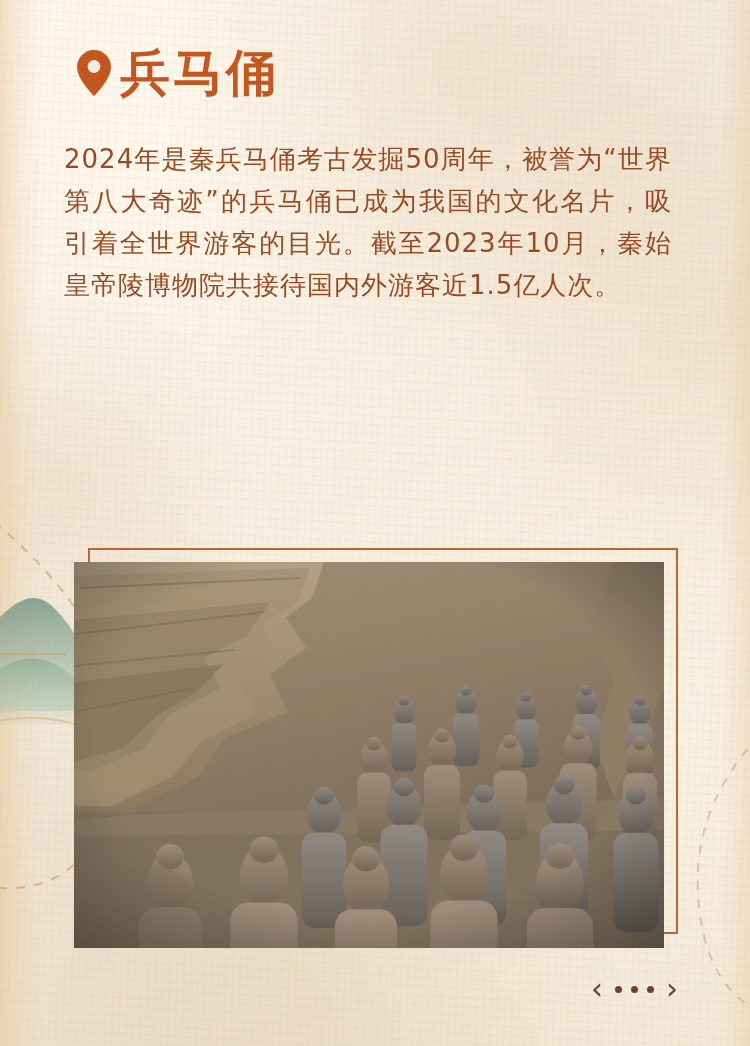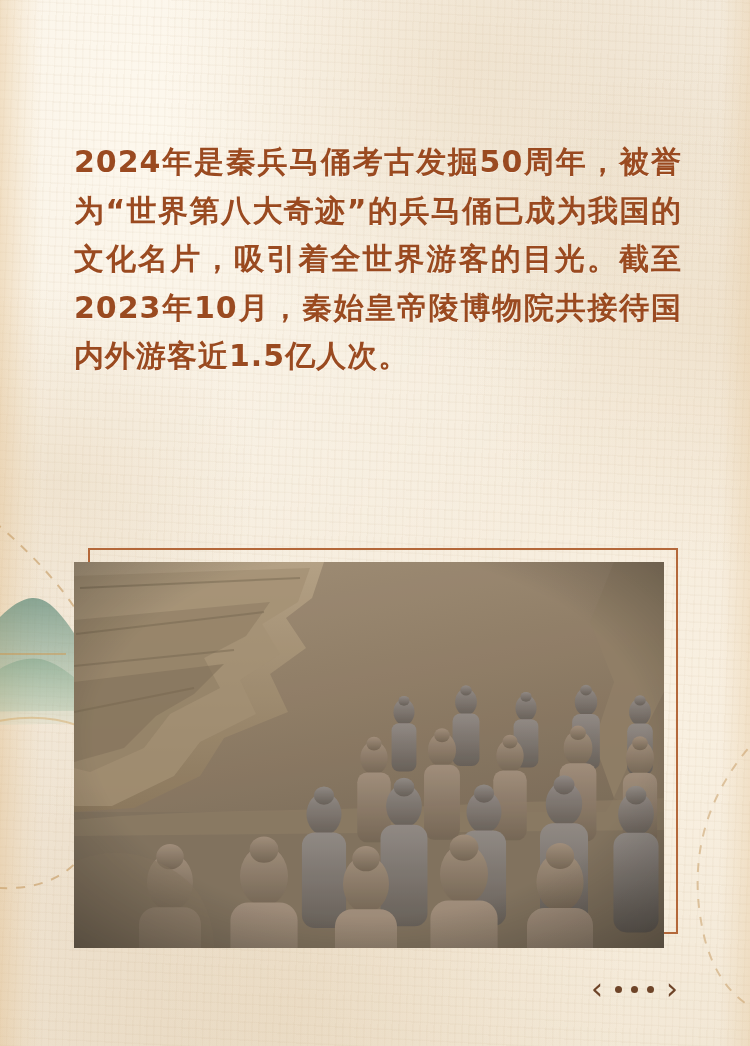--- a/index.html
+++ b/index.html
@@ -112,31 +112,31 @@
     font-weight: bold;
     letter-spacing: 3px;
     color: #c4561f;
     line-height: 1;
     text-shadow: 0 1px 0 rgba(255,255,255,0.45);
   }
 
   
   .body-copy {
     position: absolute;
-    left: 74px;
+    left: 64px;
     top: 138px;
     width: 608px;
-    font-size: 30px;
+    font-size: 26px;
     line-height: 1.62;
     color: #9a4a20;
     letter-spacing: 1px;
     text-align: justify;
     text-justify: inter-ideograph;
     font-family: "DejaVu Sans", "Liberation Sans", sans-serif;
-    font-weight: 700;
+    font-weight: 400;
     text-shadow: 0 1px 0 rgba(255,255,255,0.4);
   }
 
   
   .photo-wrap {
     position: absolute;
     left: 74px;
     top: 548px;
     width: 604px;
     height: 400px;
@@ -224,20 +224,27 @@
       </linearGradient>
     </defs>
     <path d="M-20,150 C10,96 38,60 62,58 C86,56 104,96 128,128 C146,152 168,165 190,170 L-20,172 Z" fill="url(#mtnA)"></path>
     <path d="M-20,168 C20,130 52,110 80,122 C112,136 130,170 172,182 L-20,186 Z" fill="url(#mtnB)"></path>
     <path d="M-20,126 L150,126" stroke="url(#gold)" stroke-width="4" fill="none"></path>
     <path d="M-20,140 L120,140" stroke="url(#gold)" stroke-width="3" fill="none"></path>
     <path d="M-20,114 L96,114" stroke="#c98b3a" stroke-opacity="0.5" stroke-width="2" fill="none"></path>
     <path d="M-20,196 C30,176 70,172 110,186 C140,196 160,205 186,206" stroke="#cf9b4d" stroke-opacity="0.45" stroke-width="2" fill="none"></path>
   </svg>
 
+  <div class="title-row">
+    <svg class="pin-icon" viewBox="0 0 40 50">
+      <path d="M20 2 C10.6 2 3 9.6 3 19 C3 31.5 20 48 20 48 C20 48 37 31.5 37 19 C37 9.6 29.4 2 20 2 Z" fill="#c4561f"></path>
+      <circle cx="20" cy="18.5" r="6.4" fill="#f4ecdf"></circle>
+    </svg>
+    <span class="title-text">兵马俑</span>
+  </div>
 
   <div class="body-copy">2024年是秦兵马俑考古发掘50周年，被誉为“世界第八大奇迹”的兵马俑已成为我国的文化名片，吸引着全世界游客的目光。截至2023年10月，秦始皇帝陵博物院共接待国内外游客近1.5亿人次。</div>
 
   <div class="photo-wrap">
     <div class="photo-frame"></div>
     <div class="photo">
       <svg width="590" height="386" viewBox="0 0 590 386" preserveAspectRatio="xMidYMid slice">
         <defs>
           <linearGradient id="earth" x1="0" y1="0" x2="0.3" y2="1">
             <stop offset="0%" stop-color="#9e8f7c"></stop>

